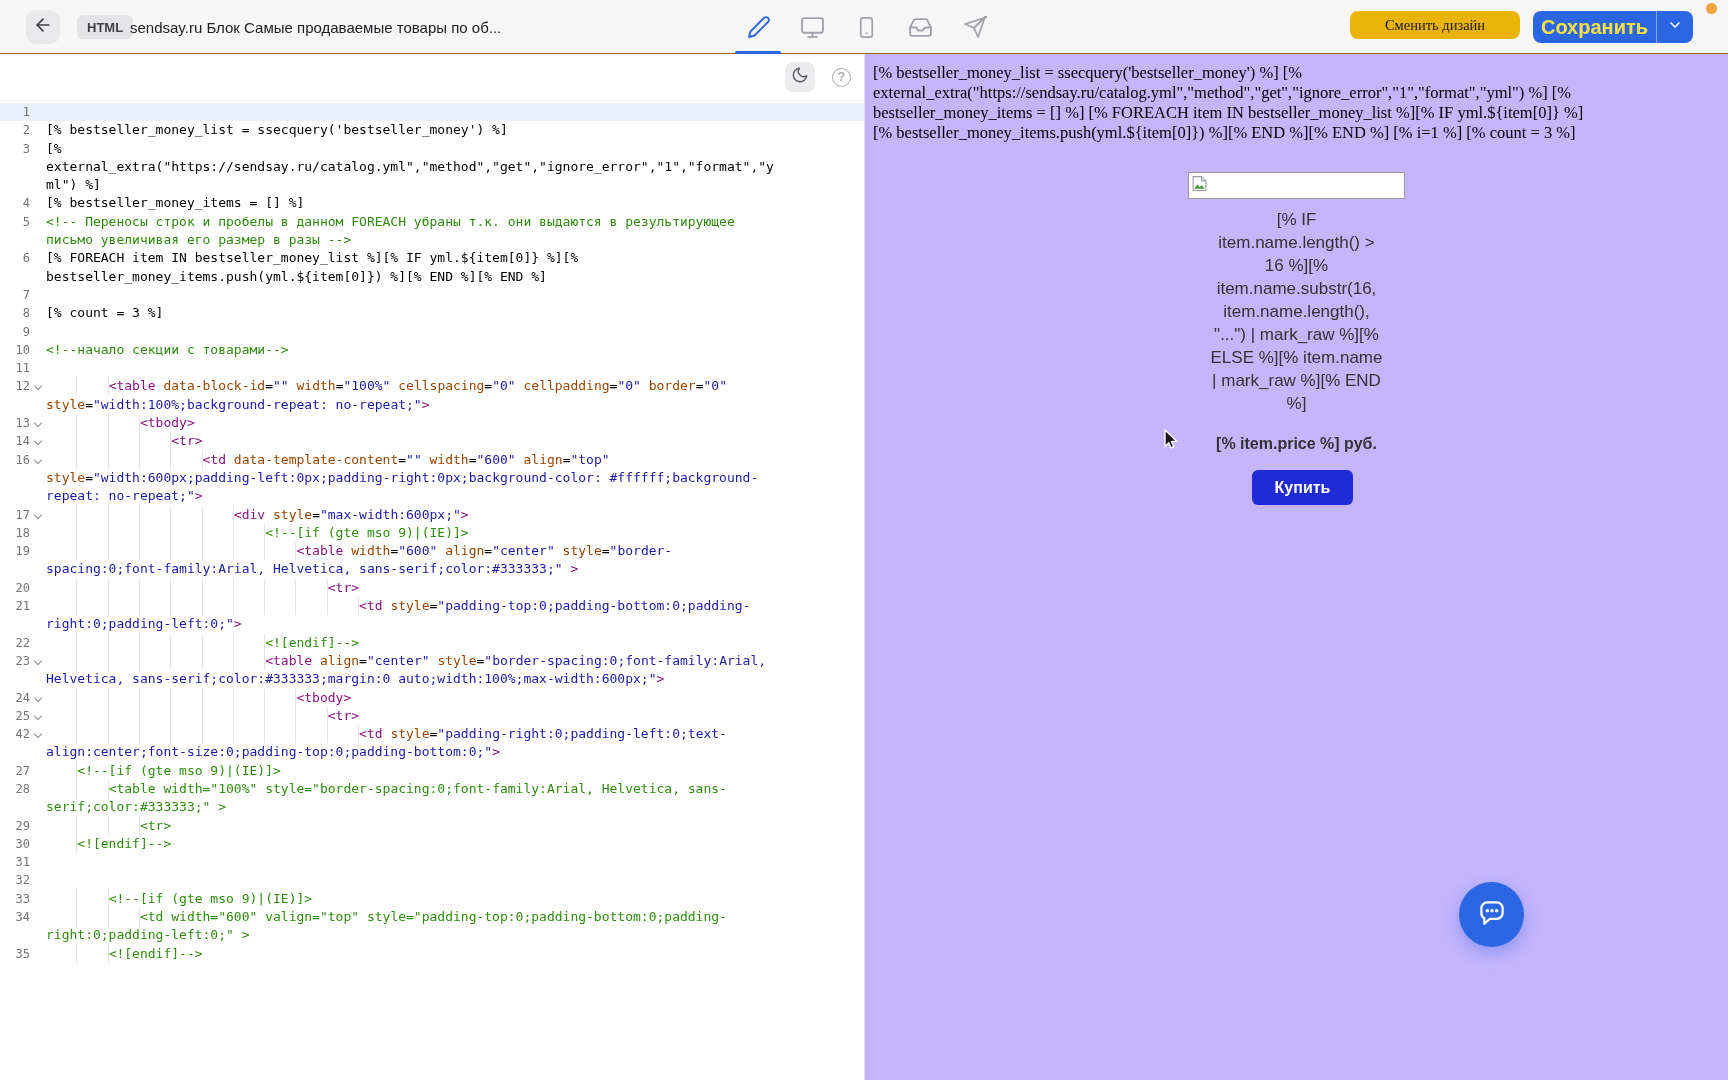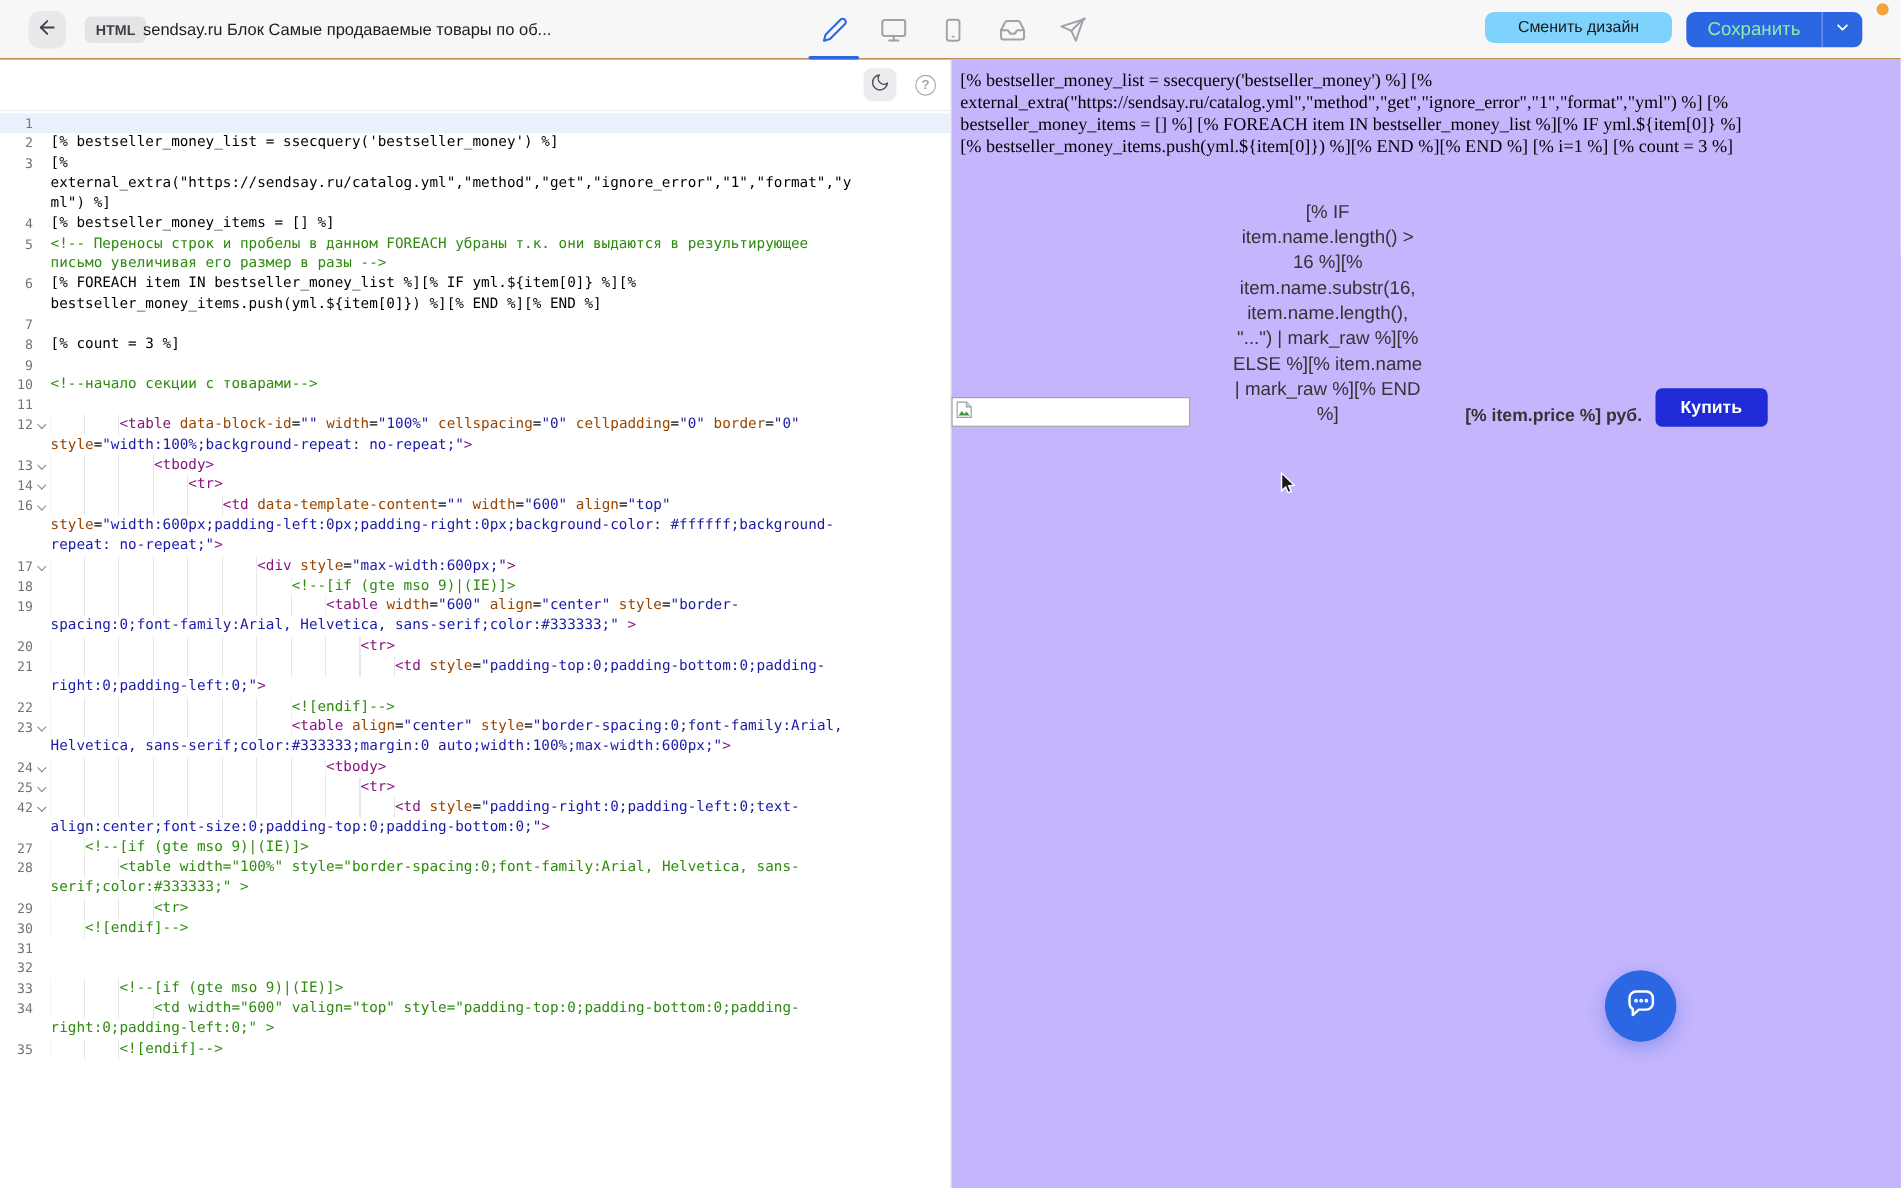--- a/index.html
+++ b/index.html
@@ -5,23 +5,23 @@
   html,body{margin:0;padding:0;}
   body{width:1728px;height:1080px;background:#fff;font-family:"Liberation Sans",sans-serif;overflow:hidden;position:relative;}
   
   .topbar{position:relative;height:54px;background:#f7f7f8;border-bottom:1px solid #a16207;box-sizing:border-box;}
   .back-btn{position:absolute;left:26px;top:10px;width:34px;height:34px;border-radius:10px;background:#e9e9eb;display:flex;align-items:center;justify-content:center;cursor:pointer;}
   .html-badge{position:absolute;left:77px;top:15px;height:24px;padding:0 10px;border-radius:6px;background:#e4e4e7;color:#3f3f46;font-size:13px;font-weight:bold;display:flex;align-items:center;}
   .doc-title{position:absolute;left:130px;top:0;height:54px;display:flex;align-items:center;font-size:15px;color:#202024;}
   .view-icons{position:absolute;left:746px;top:0;height:54px;display:flex;align-items:center;gap:29px;}
   .view-icons .vicon{width:25px;height:25px;display:flex;align-items:center;justify-content:center;cursor:pointer;}
   .active-underline{position:absolute;left:735px;top:51px;width:46px;height:3px;border-radius:2px;background:var(--accent);}
-  .btn-design{position:absolute;left:1350px;top:11px;width:170px;height:28px;border-radius:8px;background:#7dd3fc;border:none;font-size:14.5px;color:#18181b;font-family:Liberation Sans, sans-serif;cursor:pointer;}
+  .btn-design{position:absolute;left:1350px;top:11px;width:170px;height:28px;border-radius:8px;background:#eab308;border:none;font-size:14.5px;color:#18181b;font-family:Liberation Serif, serif;cursor:pointer;}
   .btn-save{position:absolute;left:1533px;top:11px;width:160px;height:32px;border-radius:8px;background:var(--accent);display:flex;cursor:pointer;}
-  .btn-save .save-label{flex:1;display:flex;align-items:center;justify-content:center;color:#86efac;font-size:17px;font-weight:normal;}
+  .btn-save .save-label{flex:1;display:flex;align-items:center;justify-content:center;color:#fde047;font-size:20px;font-weight:bold;}
   .btn-save .save-divider{width:1px;background:rgba(255,255,255,.4);margin:0;}
   .btn-save .save-caret{width:36px;display:flex;align-items:center;justify-content:center;}
   .notif-dot{position:absolute;left:1706px;top:3px;width:11px;height:11px;border-radius:50%;background:#f1a33c;}
   
   .main{display:flex;height:1026px;}
   .editor-panel{width:865px;box-sizing:border-box;border-right:1px solid #e4e4e7;display:flex;flex-direction:column;background:#fff;}
   .editor-toolbar{height:47px;box-sizing:border-box;border-bottom:1px solid #ededf0;display:flex;align-items:center;justify-content:flex-end;gap:17px;padding-right:13px;}
   .moon-btn{width:30px;height:30px;border-radius:8px;background:#ececee;display:flex;align-items:center;justify-content:center;cursor:pointer;}
   .help-btn{width:19px;height:19px;border-radius:50%;border:1.6px solid #a8a8ad;color:#a8a8ad;font-size:12px;font-weight:bold;display:flex;align-items:center;justify-content:center;cursor:pointer;box-sizing:border-box;}
   
@@ -34,21 +34,21 @@
   .fold.has::after{content:"";position:absolute;left:5px;top:6px;width:5px;height:5px;border-right:1.4px solid #8a8a8a;border-bottom:1.4px solid #8a8a8a;transform:rotate(45deg);}
   .line-code{width:732px;white-space:pre-wrap;overflow-wrap:break-word;position:relative;color:#000;}
   .guides{position:absolute;left:0;top:0;height:18.3px;pointer-events:none;background:repeating-linear-gradient(to right,transparent 0,transparent calc(4ch - 1px),#e5e5e5 calc(4ch - 1px),#e5e5e5 4ch);}
   .tok-tag{color:var(--tag);}
   .tok-attr{color:var(--attr);}
   .tok-string{color:var(--string);}
   .tok-comment{color:var(--comment);}
   
   .preview-panel{flex:1;position:relative;background:#c4b5fd;}
   .tpl-paragraph{position:absolute;left:8px;top:9px;width:850px;font-family:"Liberation Serif",serif;font-size:16.5px;line-height:20px;color:#000;white-space:pre-line;}
-  .email{position:absolute;left:0;top:118px;width:100%;display:flex;flex-direction:row;align-items:flex-end;font-family:"Liberation Sans",sans-serif;color:#333;}
+  .email{position:absolute;left:0;top:118px;width:100%;display:flex;flex-direction:column;align-items:center;font-family:"Liberation Sans",sans-serif;color:#333;}
   .img-box{width:213px;height:25px;border:1px solid #9a9a9a;display:flex;align-items:center;padding-left:2px;box-sizing:content-box;background:#fff;}
   .item-name{margin-top:9px;width:250px;text-align:center;font-size:17px;line-height:23px;white-space:pre-line;}
   .item-price{margin-top:20px;font-size:16px;font-weight:bold;}
   .buy-btn{margin-top:17px;height:35px;padding:0 23px;background:var(--buy);color:#fff;font-weight:bold;font-size:16px;border:none;border-radius:6px;font-family:inherit;cursor:pointer;margin-left:12px;}
   .mouse-cursor{position:absolute;left:1160px;top:428px;pointer-events:none;z-index:50;}
   .chat-fab{position:absolute;left:1459px;top:882px;width:65px;height:65px;border-radius:50%;background:var(--accent);display:flex;align-items:center;justify-content:center;box-shadow:0 6px 16px rgba(40,90,220,.35);cursor:pointer;z-index:40;}
 </style>
 </head>
 <body>
 

